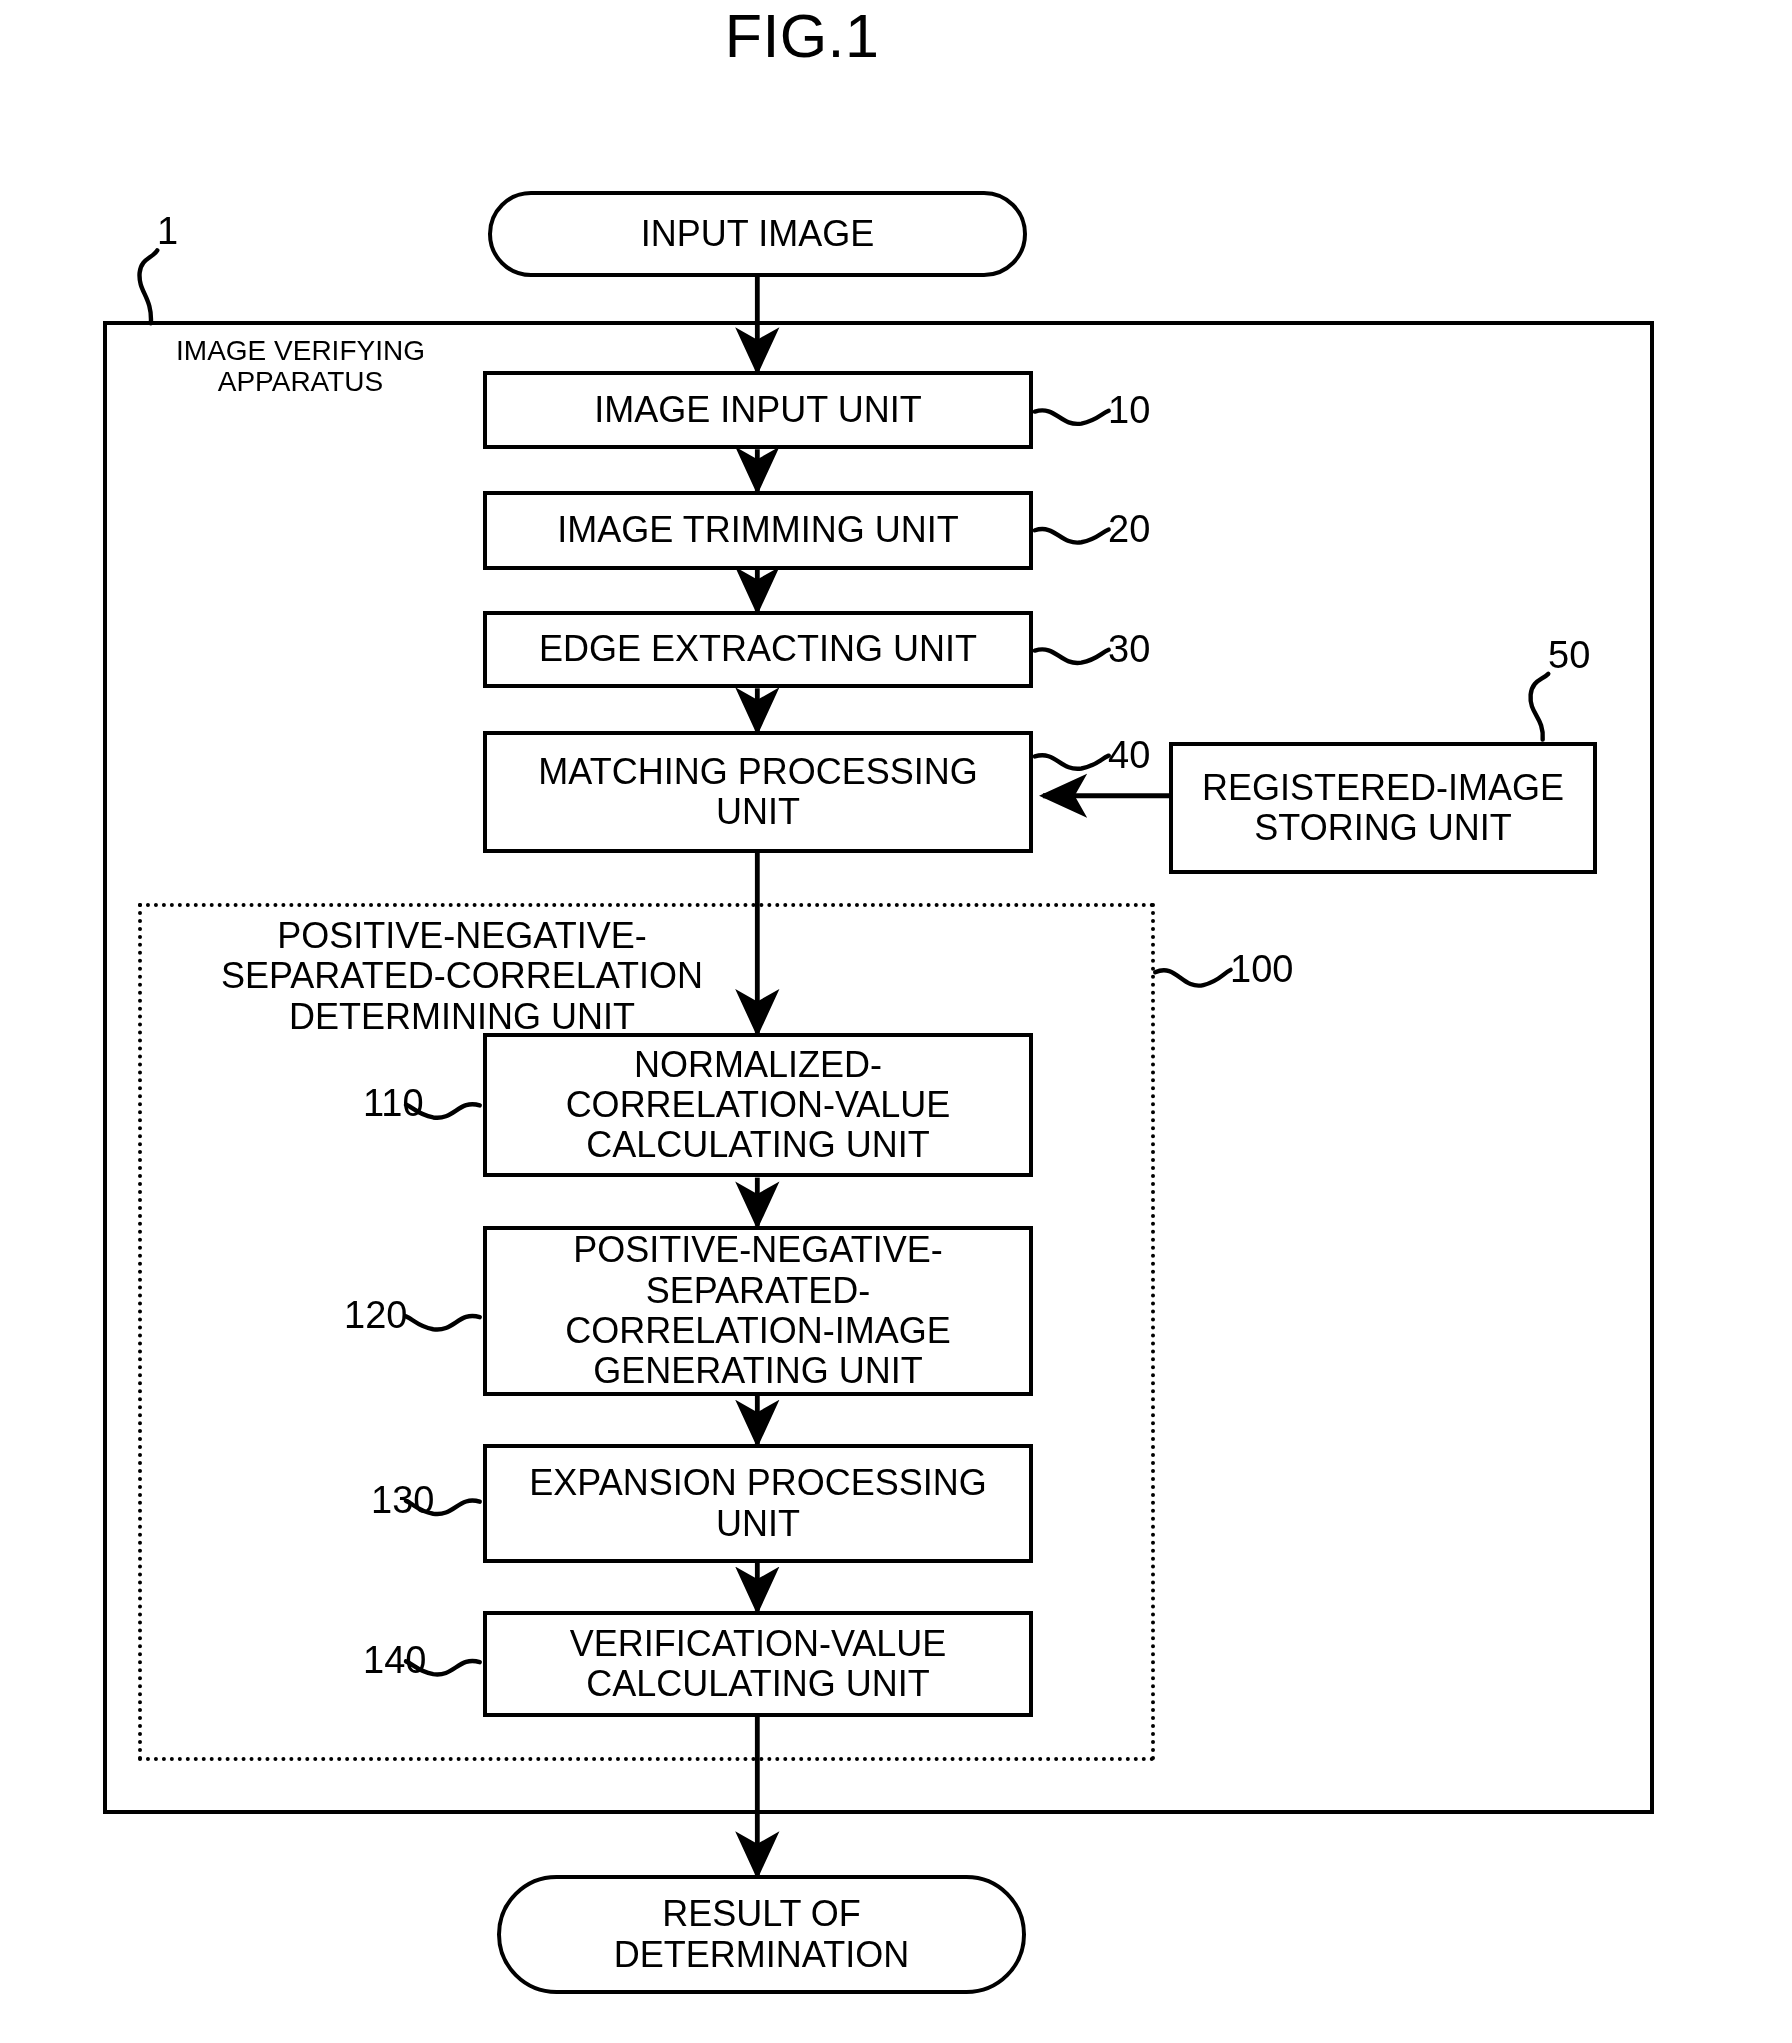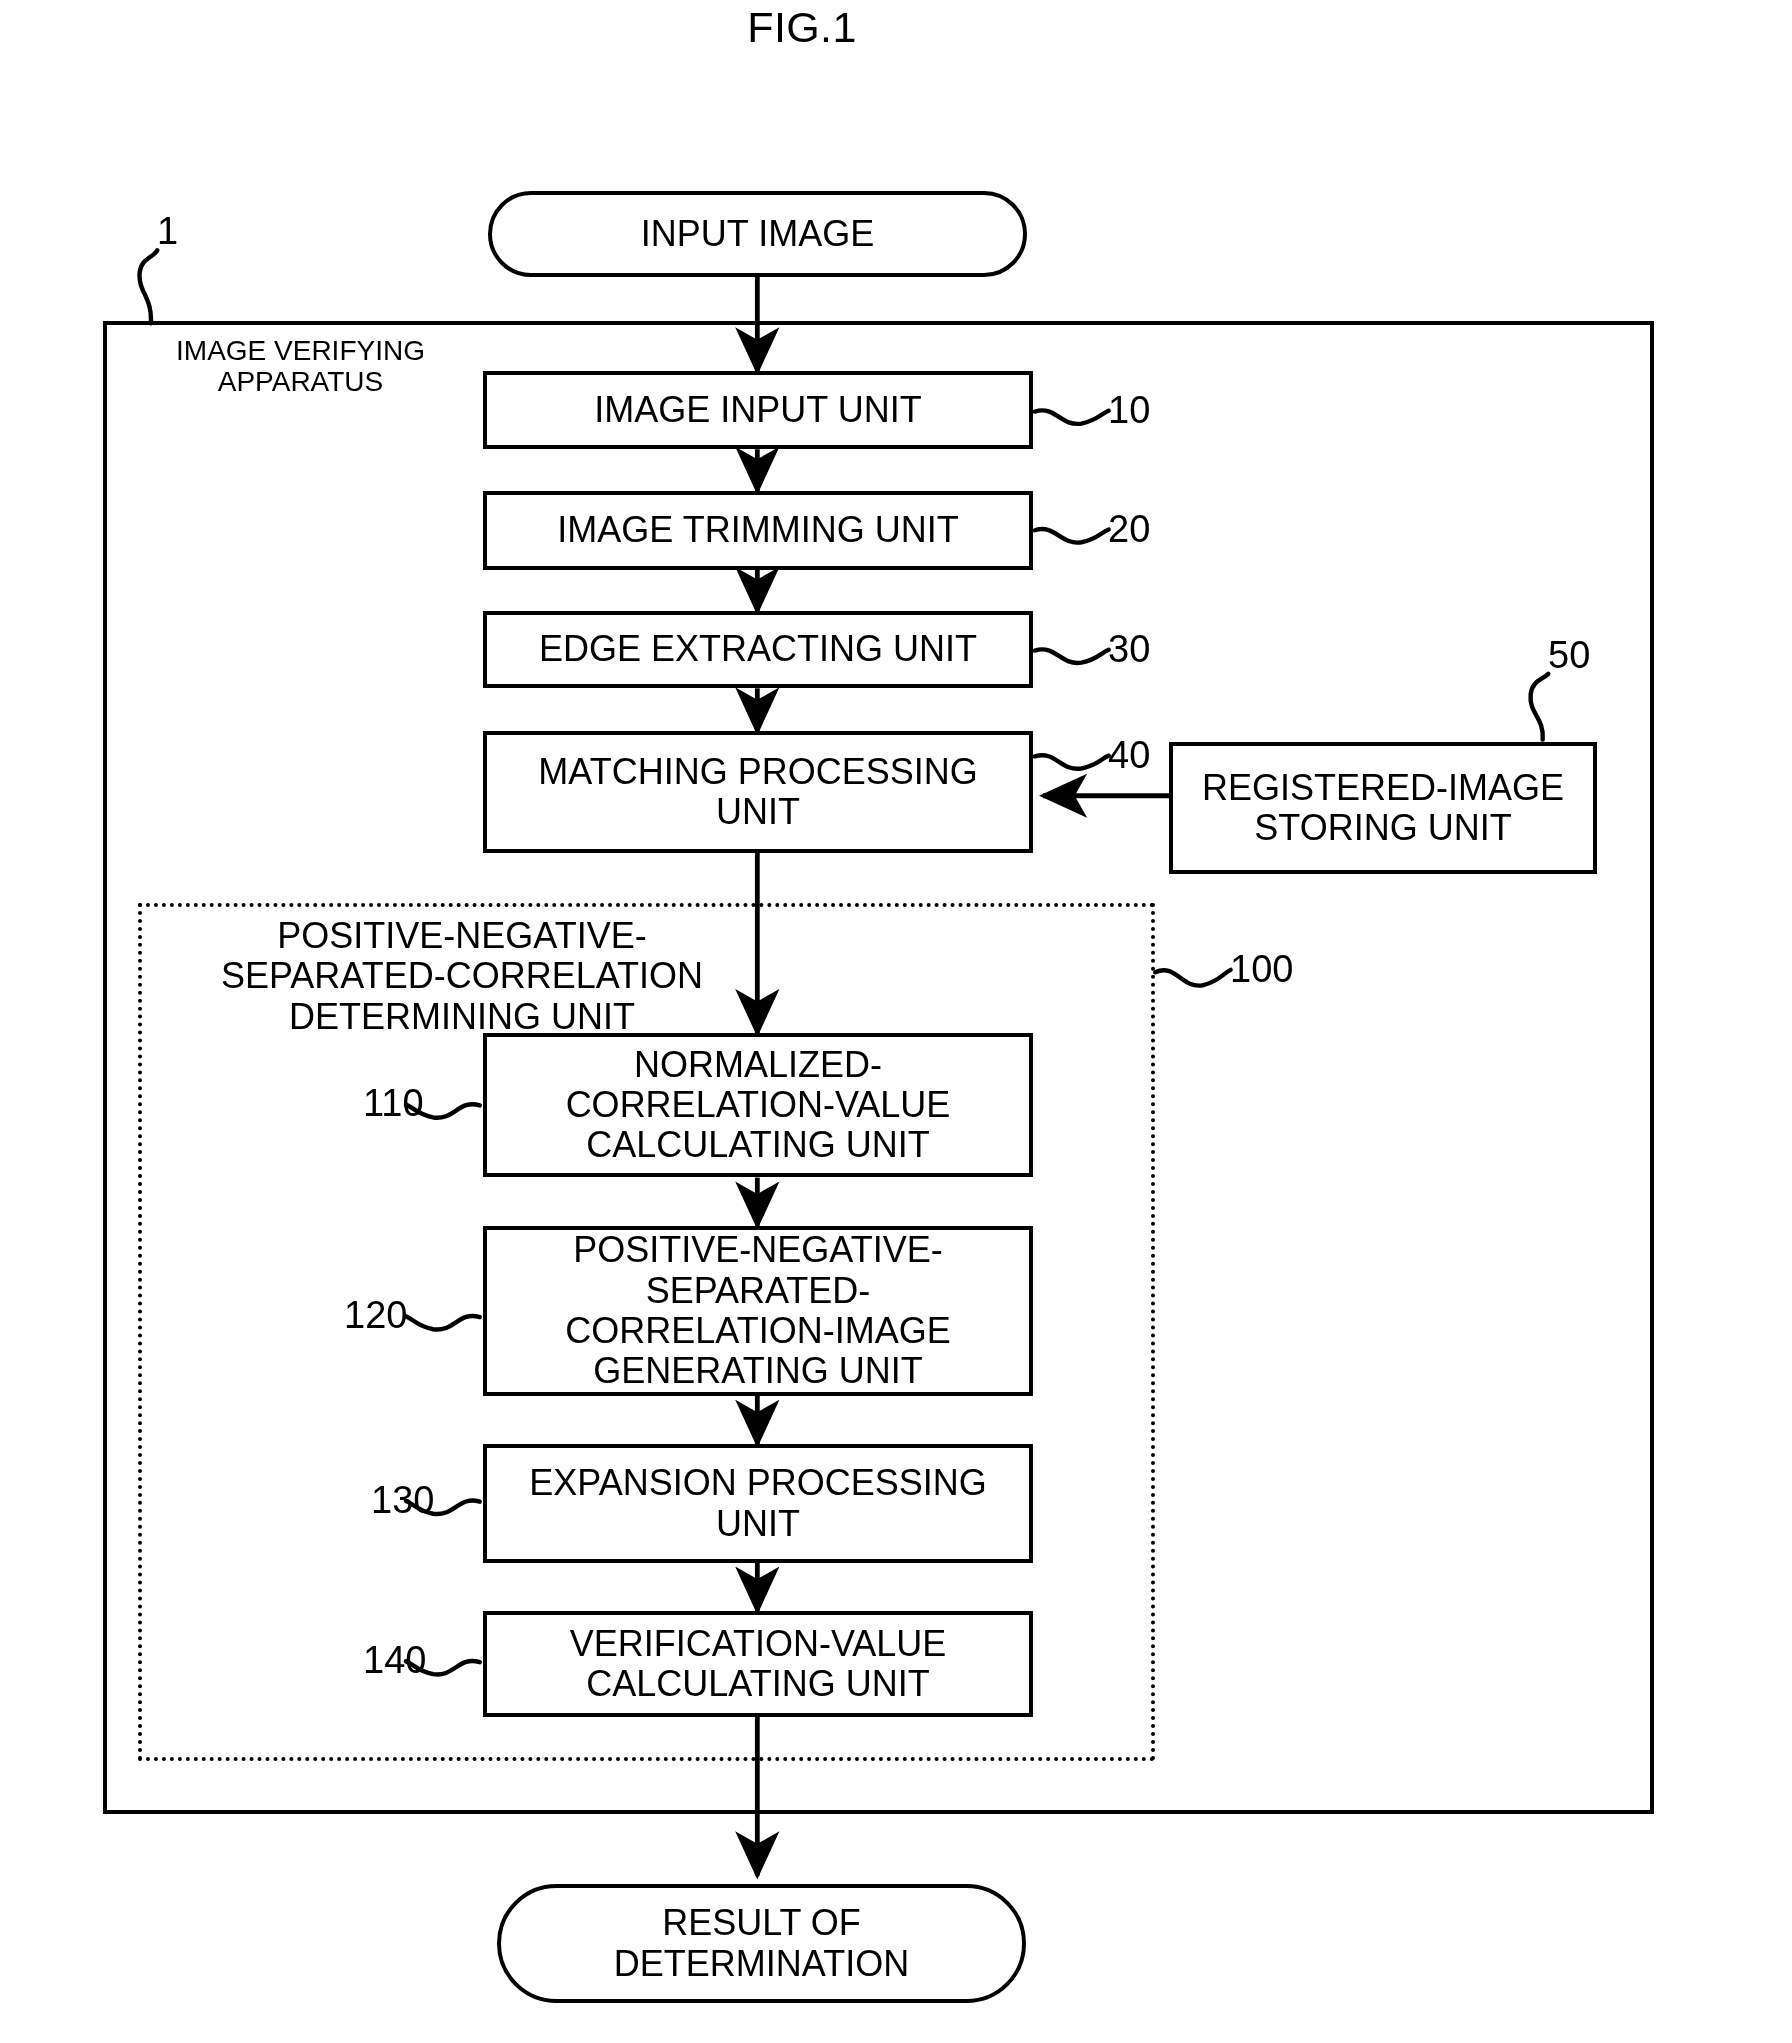--- a/index.html
+++ b/index.html
@@ -26,21 +26,21 @@
     width: 1793px;
     height: 2044px;
     pointer-events: none;
   }
   .fig-title {
     position: absolute;
     left: 0;
     top: 6.4px;
     width: 1604px;
     text-align: center;
-    font-size: 43px;
+    font-size: 61px;
     letter-spacing: 0.4px;
     line-height: 1.0;
   }
   
   .node {
     position: absolute;
     display: flex;
     align-items: center;
     justify-content: center;
     text-align: center;
@@ -168,21 +168,21 @@
   </svg>
 
   <div id="apparatus-box"></div>
 
   <div id="pns-box"></div>
 
   <div class="node terminal" style="left:488px; top:191px; width:539px; height:86px;">
     <span class="txt">INPUT IMAGE</span>
   </div>
 
-  <div class="node terminal" style="left:497px; top:1875px; width:529px; height:119px; font-size:36px;margin-top:9px;">
+  <div class="node terminal" style="left:497px; top:1875px; width:529px; height:119px; font-size:36px;">
     <span class="txt">RESULT OF
 DETERMINATION</span>
   </div>
 
   <div class="label" style="left:120px; top:335px; width:361px; font-size:28px;">IMAGE VERIFYING
 APPARATUS</div>
   <div class="callout" style="left:157px; top:250px; transform:translateY(-38px);">1</div>
 
   <div class="node proc" style="left:483px; top:371px; width:550px; height:78px;">
     <span class="txt">IMAGE INPUT UNIT</span>

